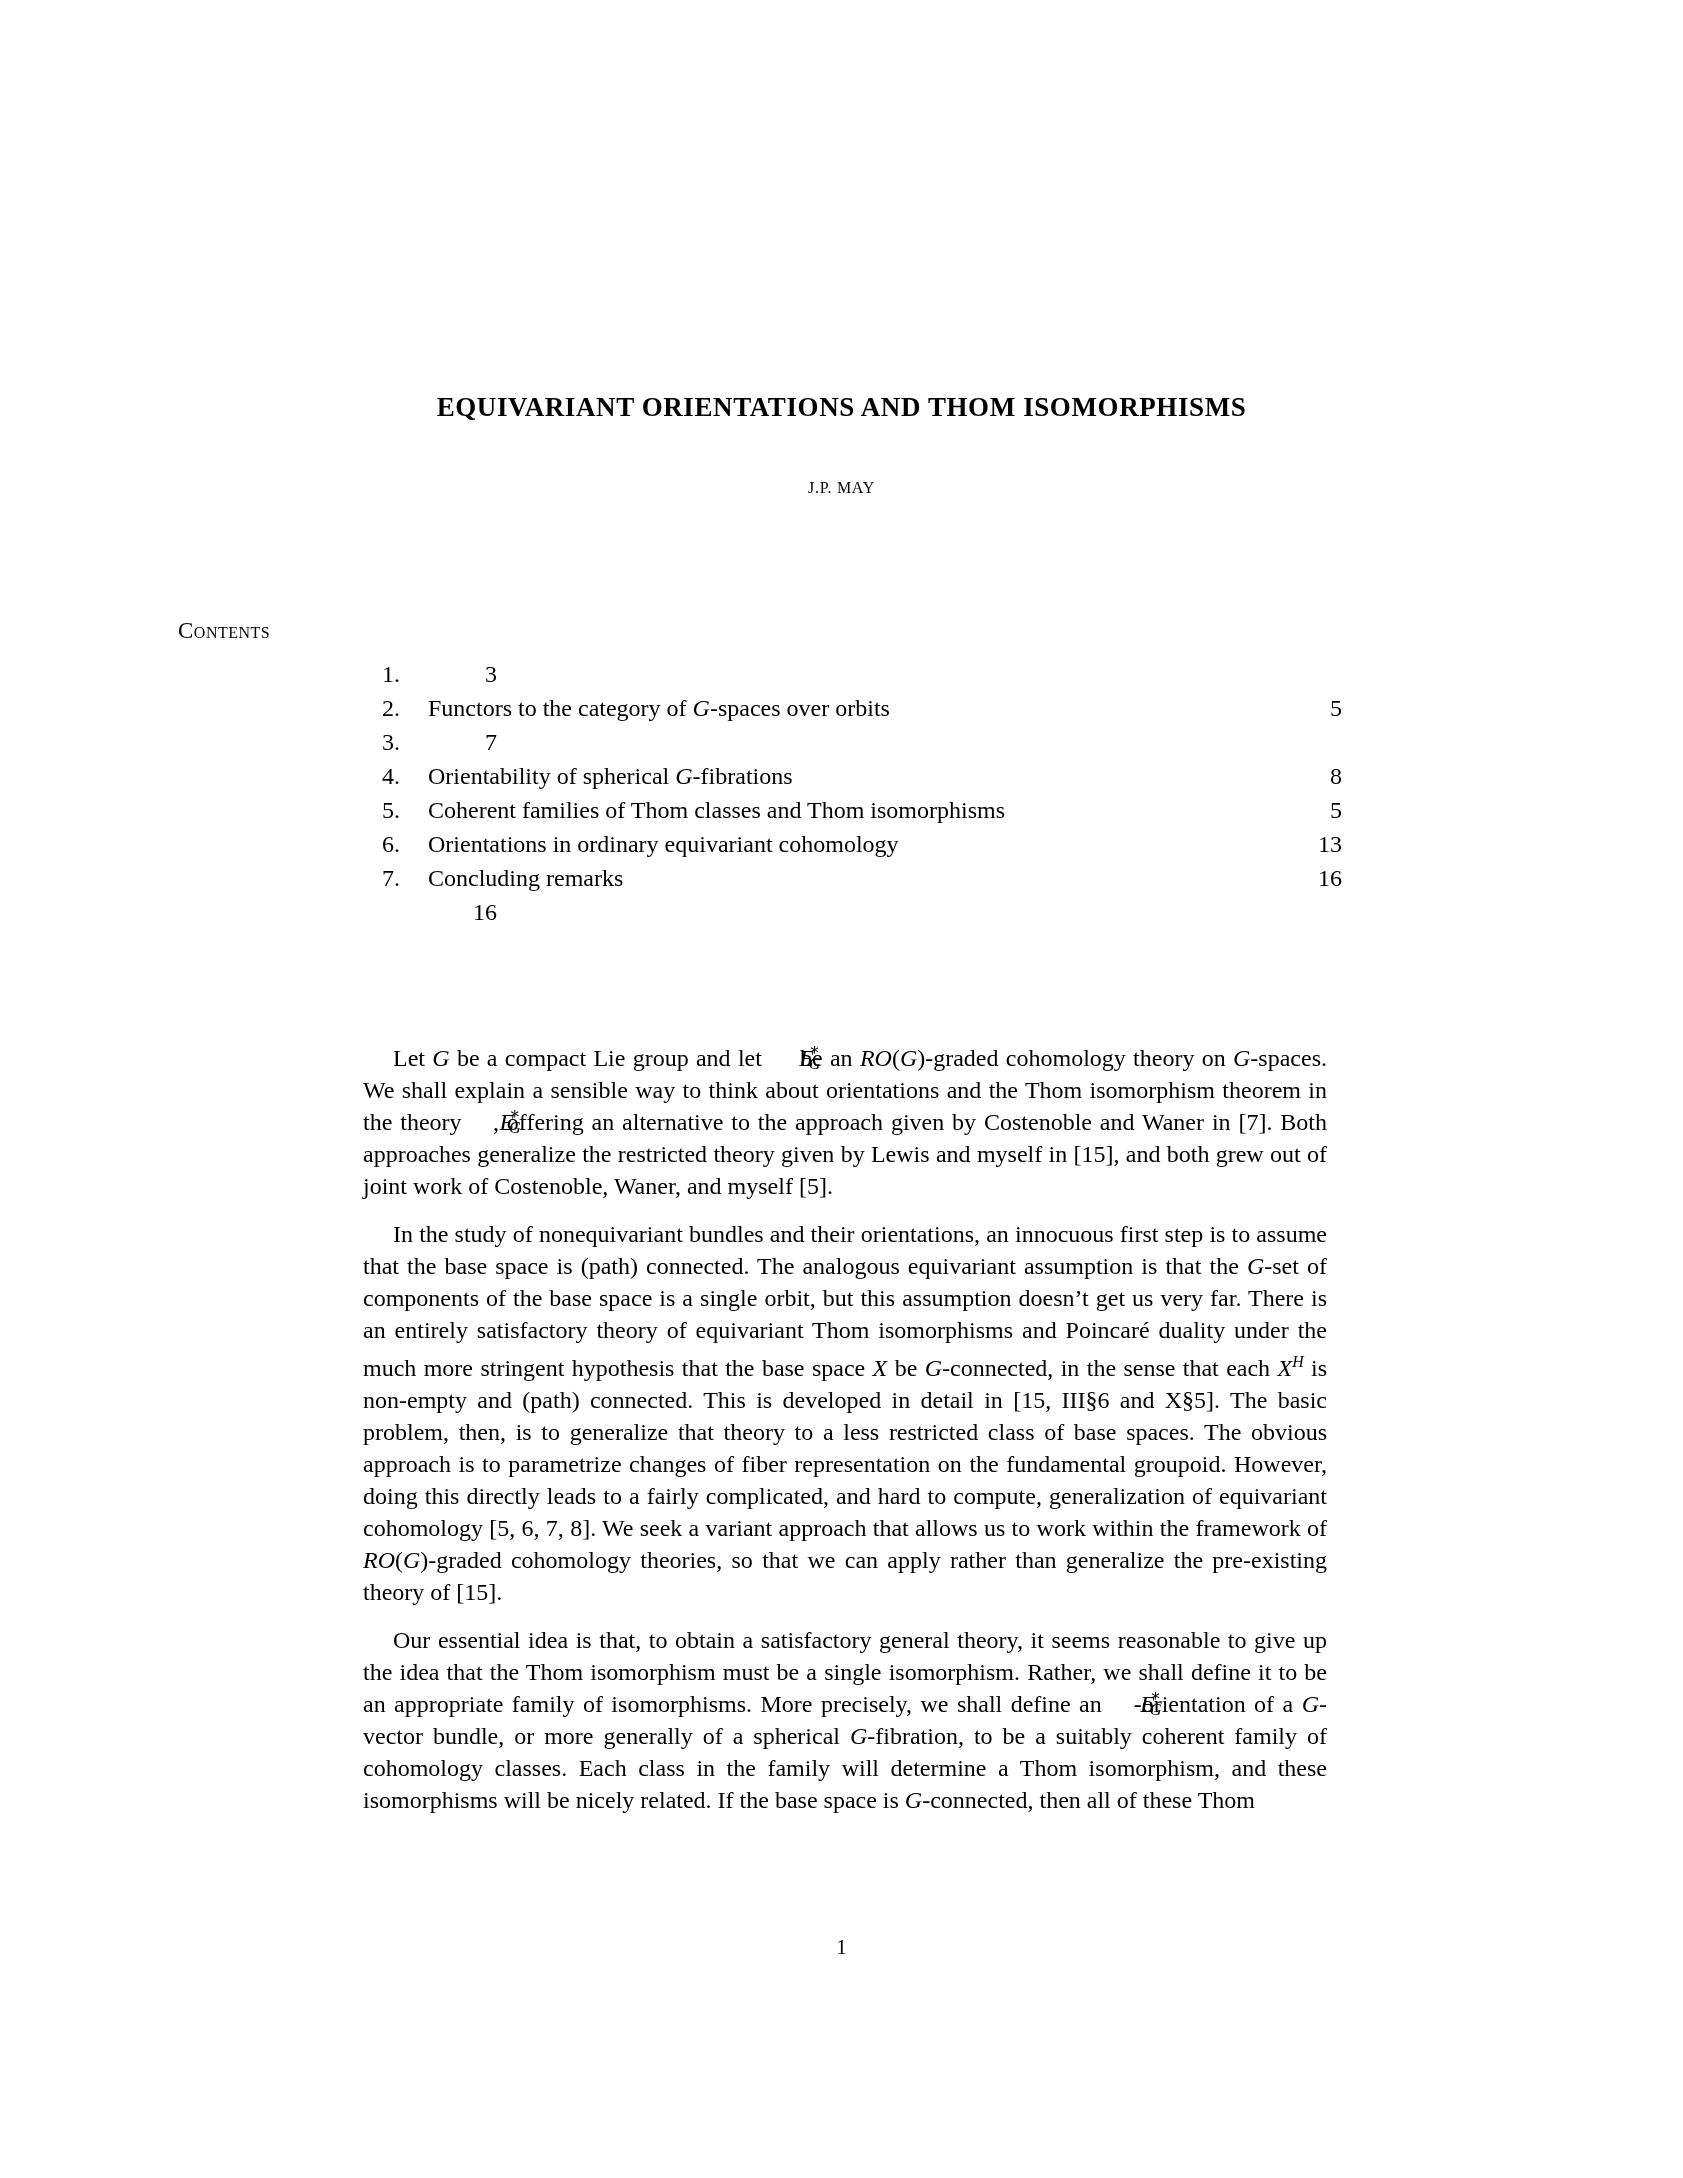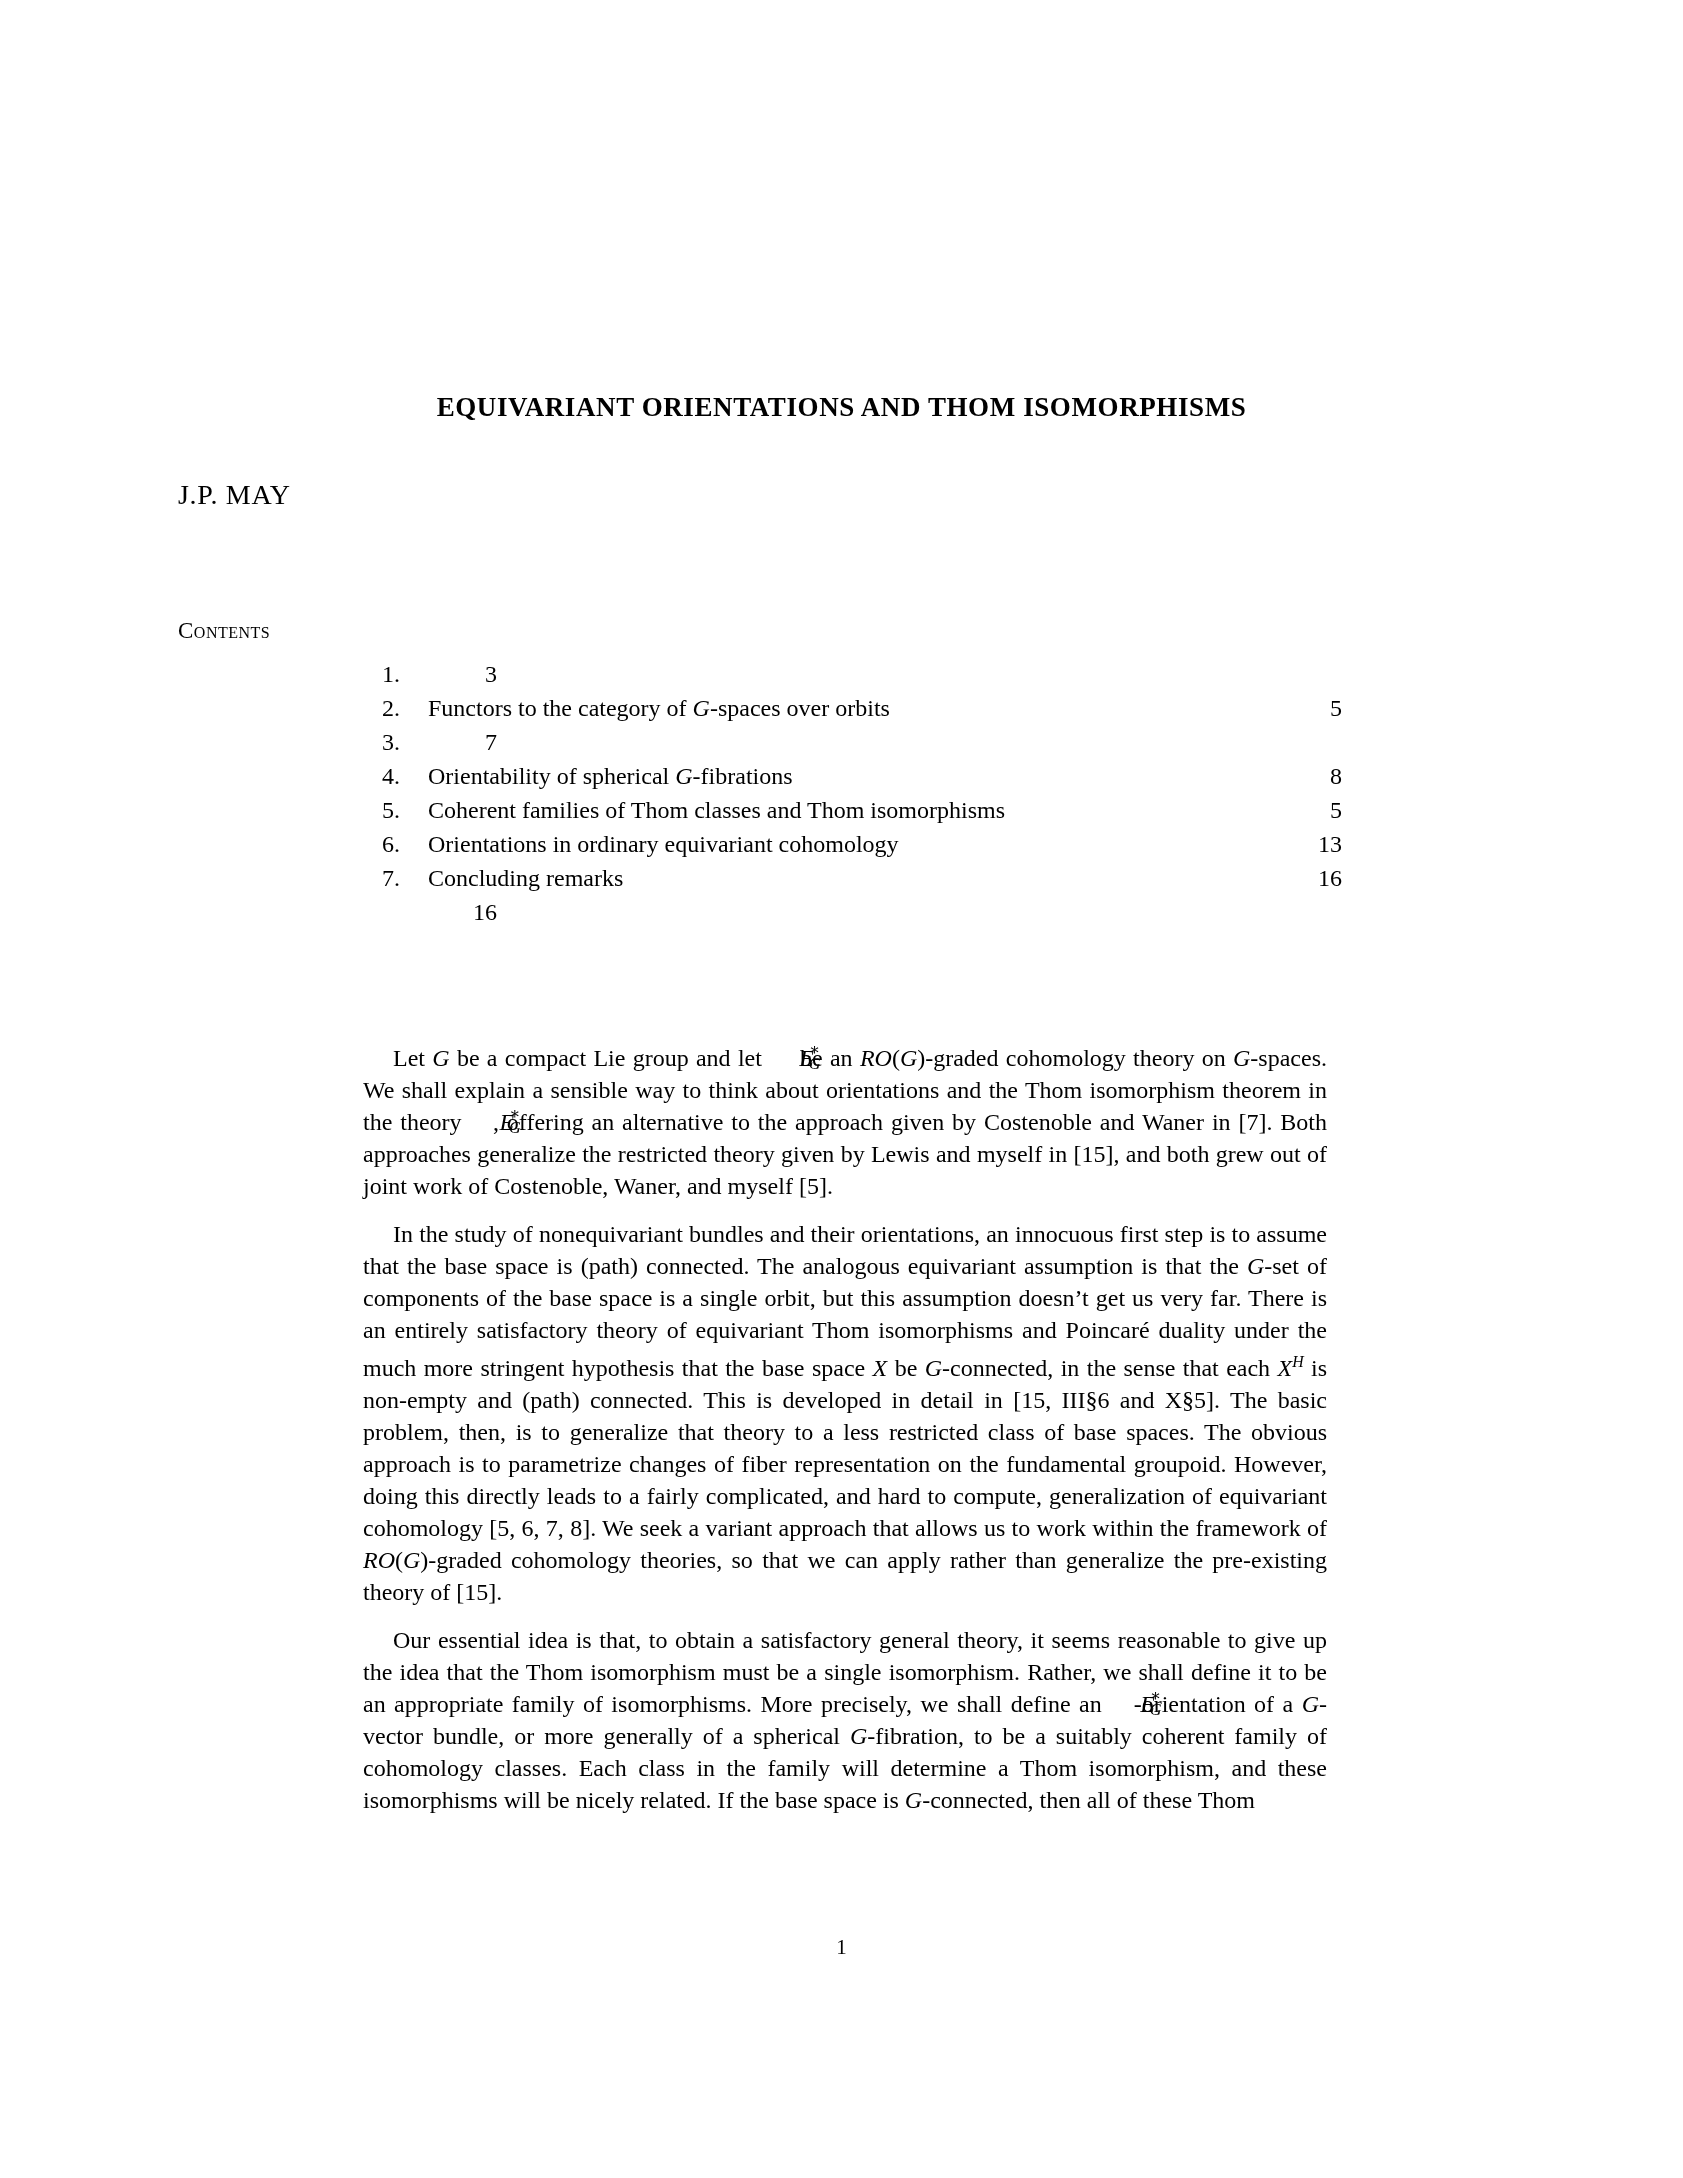--- a/index.html
+++ b/index.html
@@ -35,22 +35,22 @@
     letter-spacing: 0.6px;
     font-weight: 700;
     font-variant: small-caps;
     text-transform: uppercase;
   }
   .author {
     position: absolute;
     left: 178px;
     top: 479px;
     width: 1327px;
-    text-align: left;
-    font-size: 28px;
+    text-align: center;
+    font-size: 16px;
     letter-spacing: 0.7px;
   }
 
   
   .contents-heading {
     position: absolute;
     left: 178px;
     top: 618px;
     width: 1327px;
     font-size: 23px;

